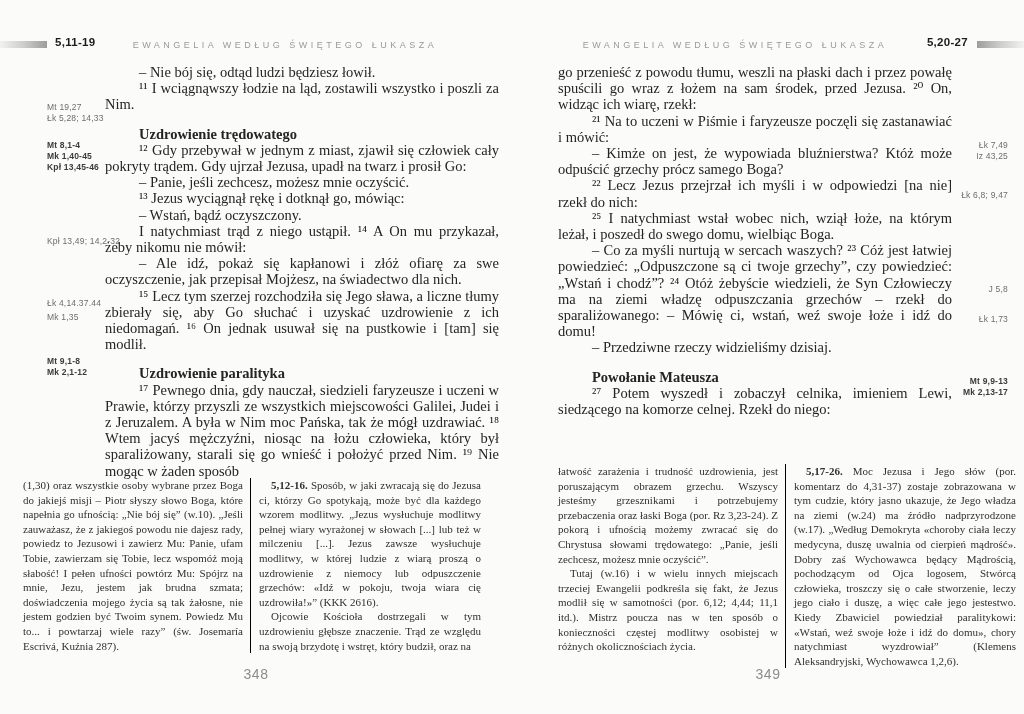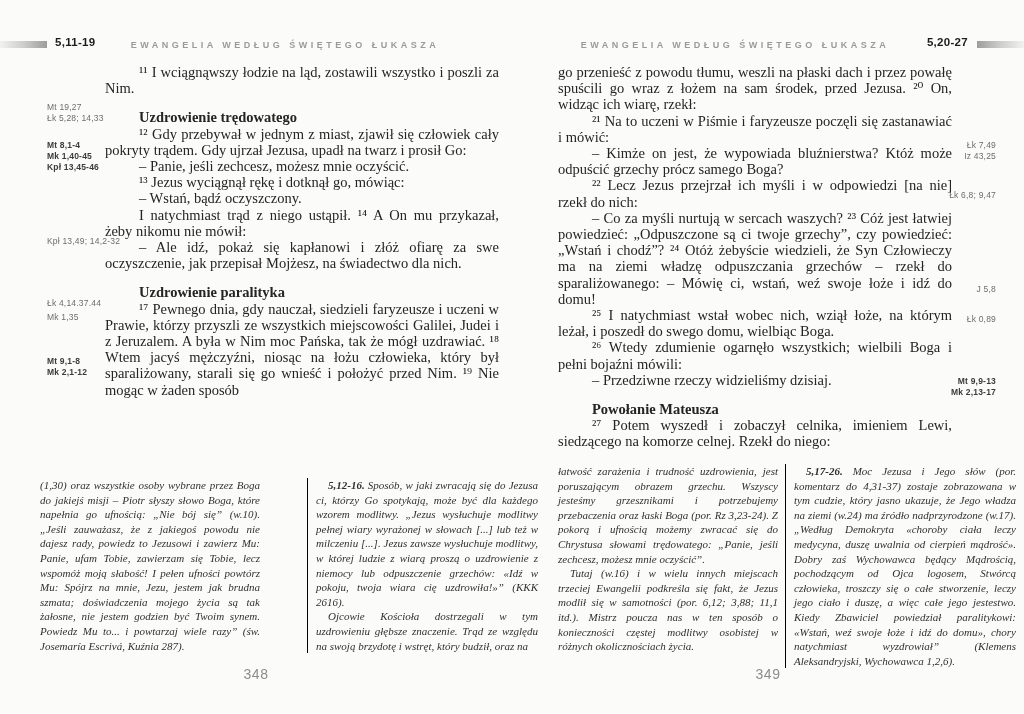--- a/index.html
+++ b/index.html
@@ -9,21 +9,21 @@
     font-family:"Liberation Sans",sans-serif;
     overflow:hidden;
   }
   .page{position:absolute;top:0;width:512px;height:714px;}
   #page-left{left:0;}
   #page-right{left:512px;}
 
   
   .running-title{
     position:absolute;top:40px;font-size:9px;letter-spacing:3.5px;
-    color:#9a9a9a;text-align:center;white-space:nowrap;font-weight:bold;
+    color:#9a9a9a;text-align:center;white-space:nowrap;
   }
   #page-left .running-title{left:110px;width:350px;}
   #page-right .running-title{left:48px;width:350px;}
   .chap-range{
     position:absolute;top:36px;font-size:11.5px;font-weight:700;color:#1c1c1c;
     letter-spacing:.3px;white-space:nowrap;
   }
   #page-left .chap-range{left:55px;}
   #page-right .chap-range{right:56px;}
   .grad-bar{position:absolute;top:41px;width:47px;height:7px;}
@@ -46,30 +46,30 @@
     font-weight:700;text-indent:34px;text-align:left;
   }
 
   
   .margin-note{
     position:absolute;font-size:8.5px;line-height:11px;color:#6d6d6d;
     letter-spacing:.2px;white-space:nowrap;
   }
   .margin-note.b{font-weight:700;color:#3b3b3b;}
   #page-left .margin-note{left:47px;margin-top:12px;}
-  #page-right .margin-note{right:28px;text-align:right;}
+  #page-right .margin-note{right:16px;text-align:right;}
 
   
   .commentary{
     position:absolute;display:flex;
     font-family:"Liberation Serif","DejaVu Serif",serif;
     font-size:11px;line-height:14.6px;color:#303030;
-    text-align:justify;hyphens:auto;font-style:italic;
+    text-align:justify;hyphens:auto;
   }
-  #page-left .commentary{left:40px;top:478px;gap:40px;}
+  #page-left .commentary{left:23px;top:478px;}
   #page-right .commentary{left:46px;top:464px;}
   .ccol{width:220px;flex:0 0 220px;}
   .ccol.second{width:222px;flex:0 0 222px;margin-left:7px;border-left:1px solid #000000;padding-left:8px;}
   .commentary p{margin:0;}
   .commentary p.ind{text-indent:12px;}
   .commentary .lead{font-weight:700;}
 
   .page-number{
     position:absolute;top:666px;left:0;width:512px;text-align:center;
     font-size:14px;color:#8d8d8d;letter-spacing:.5px;
@@ -88,28 +88,30 @@
   <span class="margin-note b" style="top:128px">Mt 8,1-4</span>
   <span class="margin-note b" style="top:139px">Mk 1,40-45</span>
   <span class="margin-note b" style="top:150px">Kpł 13,45-46</span>
   <span class="margin-note" style="top:224px">Kpł 13,49; 14,2-32</span>
   <span class="margin-note" style="top:286px">Łk 4,14.37.44</span>
   <span class="margin-note" style="top:300px">Mk 1,35</span>
   <span class="margin-note b" style="top:344px">Mt 9,1-8</span>
   <span class="margin-note b" style="top:355px">Mk 2,1-12</span>
 
   <div class="main-text">
+    <p>– Nie bój się, odtąd ludzi będziesz łowił.</p>
     <p>¹¹ I wciągnąwszy łodzie na ląd, zostawili wszystko i poszli za Nim.</p>
     <h3>Uzdrowienie trędowatego</h3>
     <p>¹² Gdy przebywał w jednym z miast, zjawił się człowiek cały pokryty trądem. Gdy ujrzał Jezusa, upadł na twarz i prosił Go:</p>
     <p>– Panie, jeśli zechcesz, możesz mnie oczyścić.</p>
     <p>¹³ Jezus wyciągnął rękę i dotknął go, mówiąc:</p>
     <p>– Wstań, bądź oczyszczony.</p>
     <p>I natychmiast trąd z niego ustąpił. ¹⁴ A On mu przykazał, żeby nikomu nie mówił:</p>
     <p>– Ale idź, pokaż się kapłanowi i złóż ofiarę za swe oczyszczenie, jak przepisał Mojżesz, na świadectwo dla nich.</p>
+    <p>¹⁵ Lecz tym szerzej rozchodziła się Jego sława, a liczne tłumy zbierały się, aby Go słuchać i uzyskać uzdrowienie z ich niedomagań. ¹⁶ On jednak usuwał się na pustkowie i [tam] się modlił.</p>
     <h3>Uzdrowienie paralityka</h3>
     <p>¹⁷ Pewnego dnia, gdy nauczał, siedzieli faryzeusze i uczeni w Prawie, którzy przyszli ze wszystkich miejscowości Galilei, Judei i z Jeruzalem. A była w Nim moc Pańska, tak że mógł uzdrawiać. ¹⁸ Wtem jacyś mężczyźni, niosąc na łożu człowieka, który był sparaliżowany, starali się go wnieść i położyć przed Nim. ¹⁹ Nie mogąc w żaden sposób</p>
   </div>
 
   <div class="commentary">
     <div class="ccol">
       <p>(1,30) oraz wszystkie osoby wybrane przez Boga do jakiejś misji – Piotr słyszy słowo Boga, które napełnia go ufnością: „Nie bój się” (w.10). „Jeśli zauważasz, że z jakiegoś powodu nie dajesz rady, powiedz to Jezusowi i zawierz Mu: Panie, ufam Tobie, zawierzam się Tobie, lecz wspomóż moją słabość! I pełen ufności powtórz Mu: Spójrz na mnie, Jezu, jestem jak brudna szmata; doświadczenia mojego życia są tak żałosne, nie jestem godzien być Twoim synem. Powiedz Mu to... i powtarzaj wiele razy” (św. Josemaría Escrivá, Kuźnia 287).</p>
     </div>
     <div class="ccol second">
       <p class="ind"><b class="lead">5,12-16.</b> <span>Sposób, w jaki zwracają się do Jezusa ci, którzy Go spotykają, może być dla każdego wzorem modlitwy. „Jezus wysłuchuje modlitwy pełnej wiary wyrażonej w słowach [...] lub też w milczeniu [...]. Jezus zawsze wysłuchuje modlitwy, w której ludzie z wiarą proszą o uzdrowienie z niemocy lub odpuszczenie grzechów: «Idź w pokoju, twoja wiara cię uzdrowiła!»” (KKK 2616).</span></p>
@@ -122,41 +124,40 @@
 
 <section class="page" id="page-right">
   <div class="grad-bar"></div>
   <div class="chap-range">5,20-27</div>
   <div class="running-title">EWANGELIA WEDŁUG ŚWIĘTEGO ŁUKASZA</div>
 
   <span class="margin-note" style="top:140px">Łk 7,49</span>
   <span class="margin-note" style="top:151px">Iz 43,25</span>
   <span class="margin-note" style="top:190px">Łk 6,8; 9,47</span>
   <span class="margin-note" style="top:284px">J 5,8</span>
-  <span class="margin-note" style="top:314px">Łk 0,89</span>
+  <span class="margin-note" style="top:314px">Łk 1,73</span>
   <span class="margin-note b" style="top:376px">Mt 9,9-13</span>
   <span class="margin-note b" style="top:387px">Mk 2,13-17</span>
 
   <div class="main-text">
     <p class="noindent">go przenieść z powodu tłumu, weszli na płaski dach i przez powałę spuścili go wraz z łożem na sam środek, przed Jezusa. ²⁰ On, widząc ich wiarę, rzekł:</p>
     <p>²¹ Na to uczeni w Piśmie i faryzeusze poczęli się zastanawiać i mówić:</p>
     <p>– Kimże on jest, że wypowiada bluźnierstwa? Któż może odpuścić grzechy prócz samego Boga?</p>
     <p>²² Lecz Jezus przejrzał ich myśli i w odpowiedzi [na nie] rzekł do nich:</p>
+    <p>²⁵ I natychmiast wstał wobec nich, wziął łoże, na którym leżał, i poszedł do swego domu, wielbiąc Boga.</p>
     <p>– Co za myśli nurtują w sercach waszych? ²³ Cóż jest łatwiej powiedzieć: „Odpuszczone są ci twoje grzechy”, czy powiedzieć: „Wstań i chodź”? ²⁴ Otóż żebyście wiedzieli, że Syn Człowieczy ma na ziemi władzę odpuszczania grzechów – rzekł do sparaliżowanego: – Mówię ci, wstań, weź swoje łoże i idź do domu!</p>
-    <p>²⁵ I natychmiast wstał wobec nich, wziął łoże, na którym leżał, i poszedł do swego domu, wielbiąc Boga.</p>
-    <p>²⁶ Wtedy zdumienie ogarnęło wszystkich; wielbili Boga i pełni bojaźni mówili:</p>
     <p>– Przedziwne rzeczy widzieliśmy dzisiaj.</p>
     <h3>Powołanie Mateusza</h3>
     <p>²⁷ Potem wyszedł i zobaczył celnika, imieniem Lewi, siedzącego na komorze celnej. Rzekł do niego:</p>
   </div>
 
   <div class="commentary">
     <div class="ccol">
       <p>łatwość zarażenia i trudność uzdrowienia, jest poruszającym obrazem grzechu. Wszyscy jesteśmy grzesznikami i potrzebujemy przebaczenia oraz łaski Boga (por. Rz 3,23-24). Z pokorą i ufnością możemy zwracać się do Chrystusa słowami trędowatego: „Panie, jeśli zechcesz, możesz mnie oczyścić”.</p>
-      <p class="ind">Tutaj (w.16) i w wielu innych miejscach trzeciej Ewangelii podkreśla się fakt, że Jezus modlił się w samotności (por. 6,12; 3,88; 11,1 itd.). Mistrz poucza nas w ten sposób o konieczności częstej modlitwy osobistej w różnych okolicznościach życia.</p>
+      <p class="ind">Tutaj (w.16) i w wielu innych miejscach trzeciej Ewangelii podkreśla się fakt, że Jezus modlił się w samotności (por. 6,12; 4,44; 11,1 itd.). Mistrz poucza nas w ten sposób o konieczności częstej modlitwy osobistej w różnych okolicznościach życia.</p>
     </div>
     <div class="ccol second">
       <p class="ind"><b class="lead">5,17-26.</b> <span>Moc Jezusa i Jego słów (por. komentarz do 4,31-37) zostaje zobrazowana w tym cudzie, który jasno ukazuje, że Jego władza na ziemi (w.24) ma źródło nadprzyrodzone (w.17). „Według Demokryta «choroby ciała leczy medycyna, duszę uwalnia od cierpień mądrość». Dobry zaś Wychowawca będący Mądrością, pochodzącym od Ojca logosem, Stwórcą człowieka, troszczy się o całe stworzenie, leczy jego ciało i duszę, a więc całe jego jestestwo. Kiedy Zbawiciel powiedział paralitykowi: «Wstań, weź swoje łoże i idź do domu», chory natychmiast wyzdrowiał” (Klemens Aleksandryjski, Wychowawca 1,2,6).</span></p>
     </div>
   </div>
 
   <div class="page-number">349</div>
 </section>
 
 </body></html>

